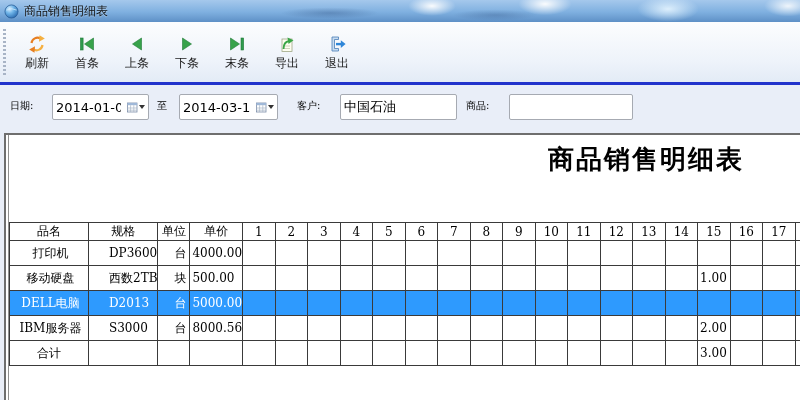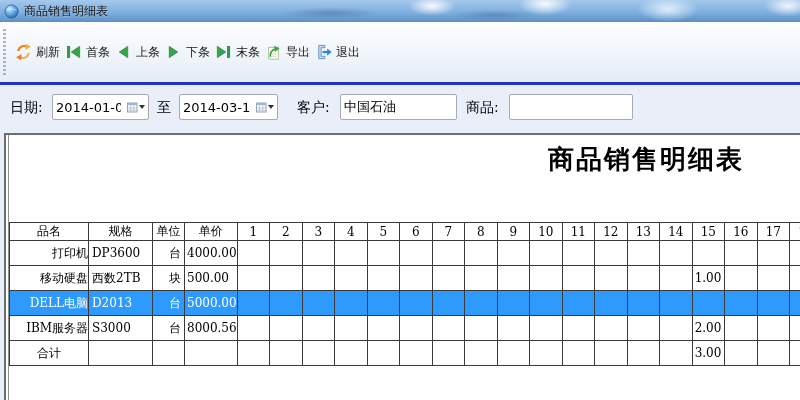--- a/index.html
+++ b/index.html
@@ -30,37 +30,37 @@
     position:absolute;left:0;top:22px;width:800px;height:60px;
     background:linear-gradient(180deg,#FCFDFE 0%,#EEF3FA 65%,#E3EBF6 100%);
     display:flex;align-items:center;
   }
   .toolbar-grip{
     position:absolute;left:3px;top:7px;width:3px;height:46px;
     background:repeating-linear-gradient(to bottom,#A8B4C6 0 2px,transparent 2px 4px);
   }
   .tb-btn{
     width:46px;height:52px;margin-left:4px;border:0;background:transparent;
-    display:flex;align-items:center;justify-content:center;
+    display:flex;flex-direction:column;align-items:center;justify-content:center;
     gap:3px;cursor:pointer;padding:0;
   }
   .tb-btn:first-of-type{margin-left:14px;}
   .tb-btn .tb-label{font-size:12px;color:#1a1a1a;line-height:13px;white-space:nowrap;
     font-family:"DejaVu Sans","Liberation Sans",sans-serif;}
   .tb-btn svg{display:block;}
   .toolbar-sep{
     position:absolute;left:0;top:82px;width:800px;height:3px;
     background:var(--toolbar-separator,#2233CC);
   }
   
   .filterbar{
     position:absolute;left:0;top:85px;width:800px;height:48px;
     background:var(--filter-bar-bg,#E9EEF8);
   }
-  .flabel{position:absolute;top:14px;font-size:14px;color:#000;white-space:nowrap;}
+  .flabel{position:absolute;top:14px;font-size:10px;color:#000;white-space:nowrap;}
   .fbox{
     position:absolute;top:9px;height:26px;background:#fff;
     border:1px solid #A6AAB2;border-radius:2px;box-sizing:border-box;
     display:flex;align-items:center;
   }
   .fbox input{
     border:0;outline:none;flex:1 1 auto;min-width:0;height:100%;
     font-size:13px;padding:0 3px;background:transparent;
     font-family:"DejaVu Sans","Liberation Sans",sans-serif;color:#000;
   }
@@ -84,22 +84,22 @@
   table.grid{
     position:absolute;left:3px;top:87px;border-collapse:collapse;table-layout:fixed;
     font-family:"DejaVu Serif","Liberation Serif",serif;
   }
   .grid th,.grid td{
     border:1px solid var(--grid-line,#3A3A3A);font-size:12px;color:#000;
     overflow:hidden;white-space:nowrap;padding:0;box-sizing:border-box;
   }
   .grid th{height:15px;font-weight:normal;text-align:center;}
   .grid td{height:25px;}
-  .grid .c-name{text-align:right;padding-left:3px;}
-  .grid .c-spec{text-align:left;padding-left:3px;}
+  .grid .c-name{text-align:center;padding-left:3px;}
+  .grid .c-spec{text-align:left;padding-left:20px;}
   .grid .c-unit{text-align:right;padding-right:3px;}
   .grid .c-price{text-align:left;padding-left:2px;}
   .grid .c-day{text-align:left;padding-left:2px;}
   .grid tr.selected td{background:var(--row-highlight,#2E9AFE);color:#fff;}
   .grid tr.total .c-name{text-align:center;padding-left:0;}
 </style>
 </head>
 <body>
 
 <div class="titlebar">

